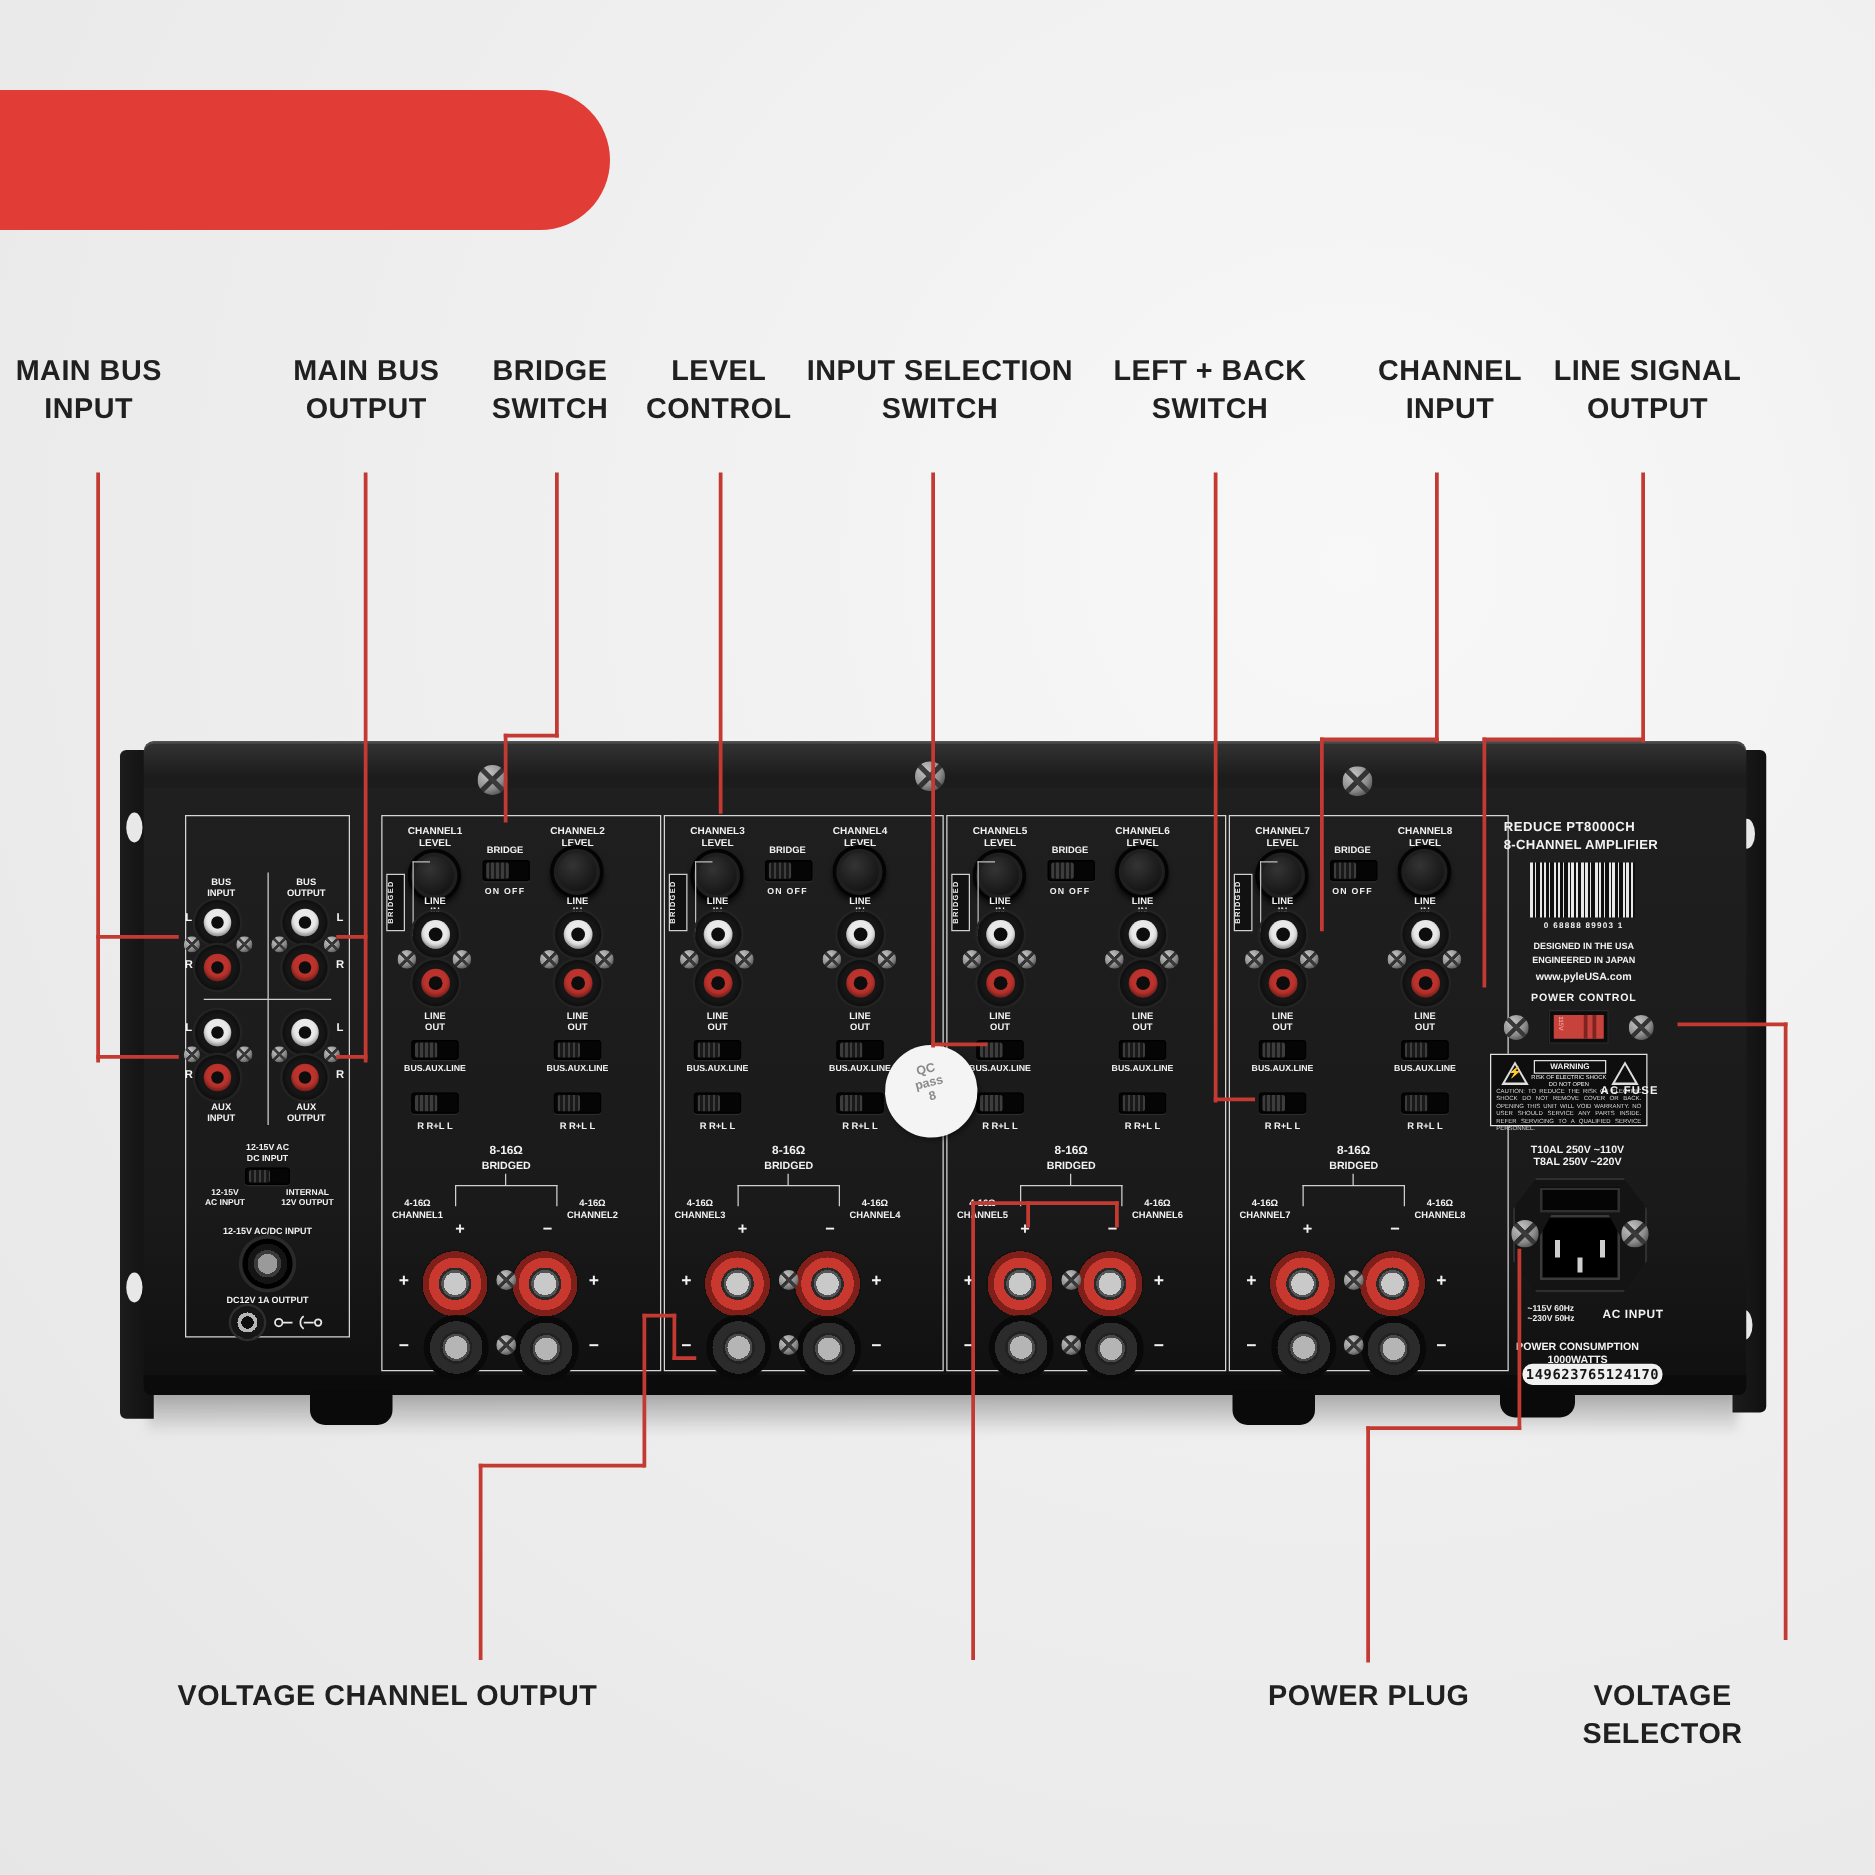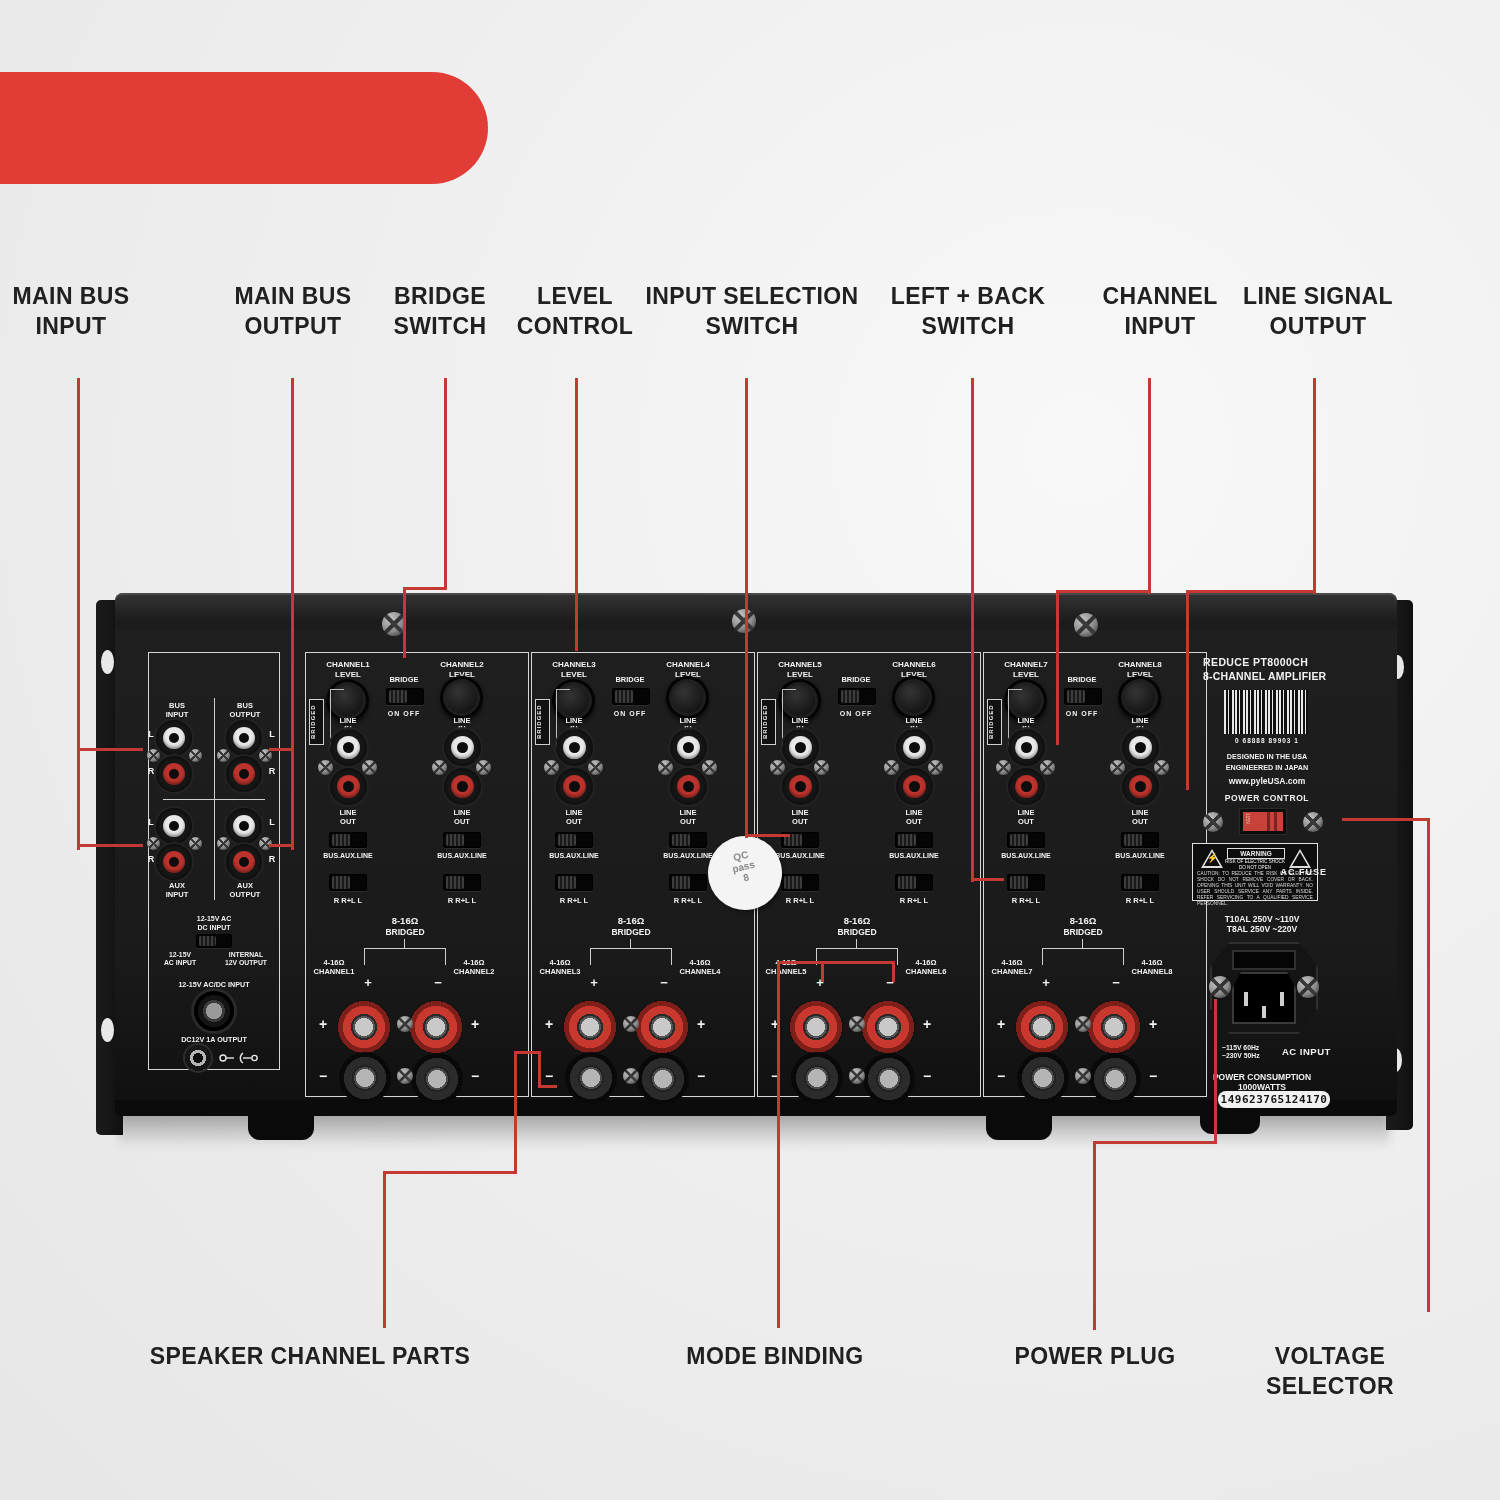--- a/index.html
+++ b/index.html
@@ -106,24 +106,23 @@
   <div class="abs callout" style="left:1160px;top:281px;">
       <div>CHANNEL</div>
       <div>INPUT</div>
     </div>
   <div class="abs callout" style="left:1318px;top:281px;">
       <div>LINE SIGNAL</div>
       <div>OUTPUT</div>
     </div>
 
   <div class="abs callout" style="left:310px;top:1341px;">
-      <div>SPEAKER CHANNEL PARTS</div>
+      <div>VOLTAGE CHANNEL OUTPUT</div>
     </div>
   <div class="abs callout" style="left:775px;top:1341px;">
-      <div>MODE BINDING</div>
     </div>
   <div class="abs callout" style="left:1095px;top:1341px;">
       <div>POWER PLUG</div>
     </div>
   <div class="abs callout" style="left:1330px;top:1341px;">
       <div>VOLTAGE</div>
       <div>SELECTOR</div>
     </div>
 
   <div class="abs amp-shadow" style="left:118px;top:1106px;width:1272px;height:42px;"></div>

